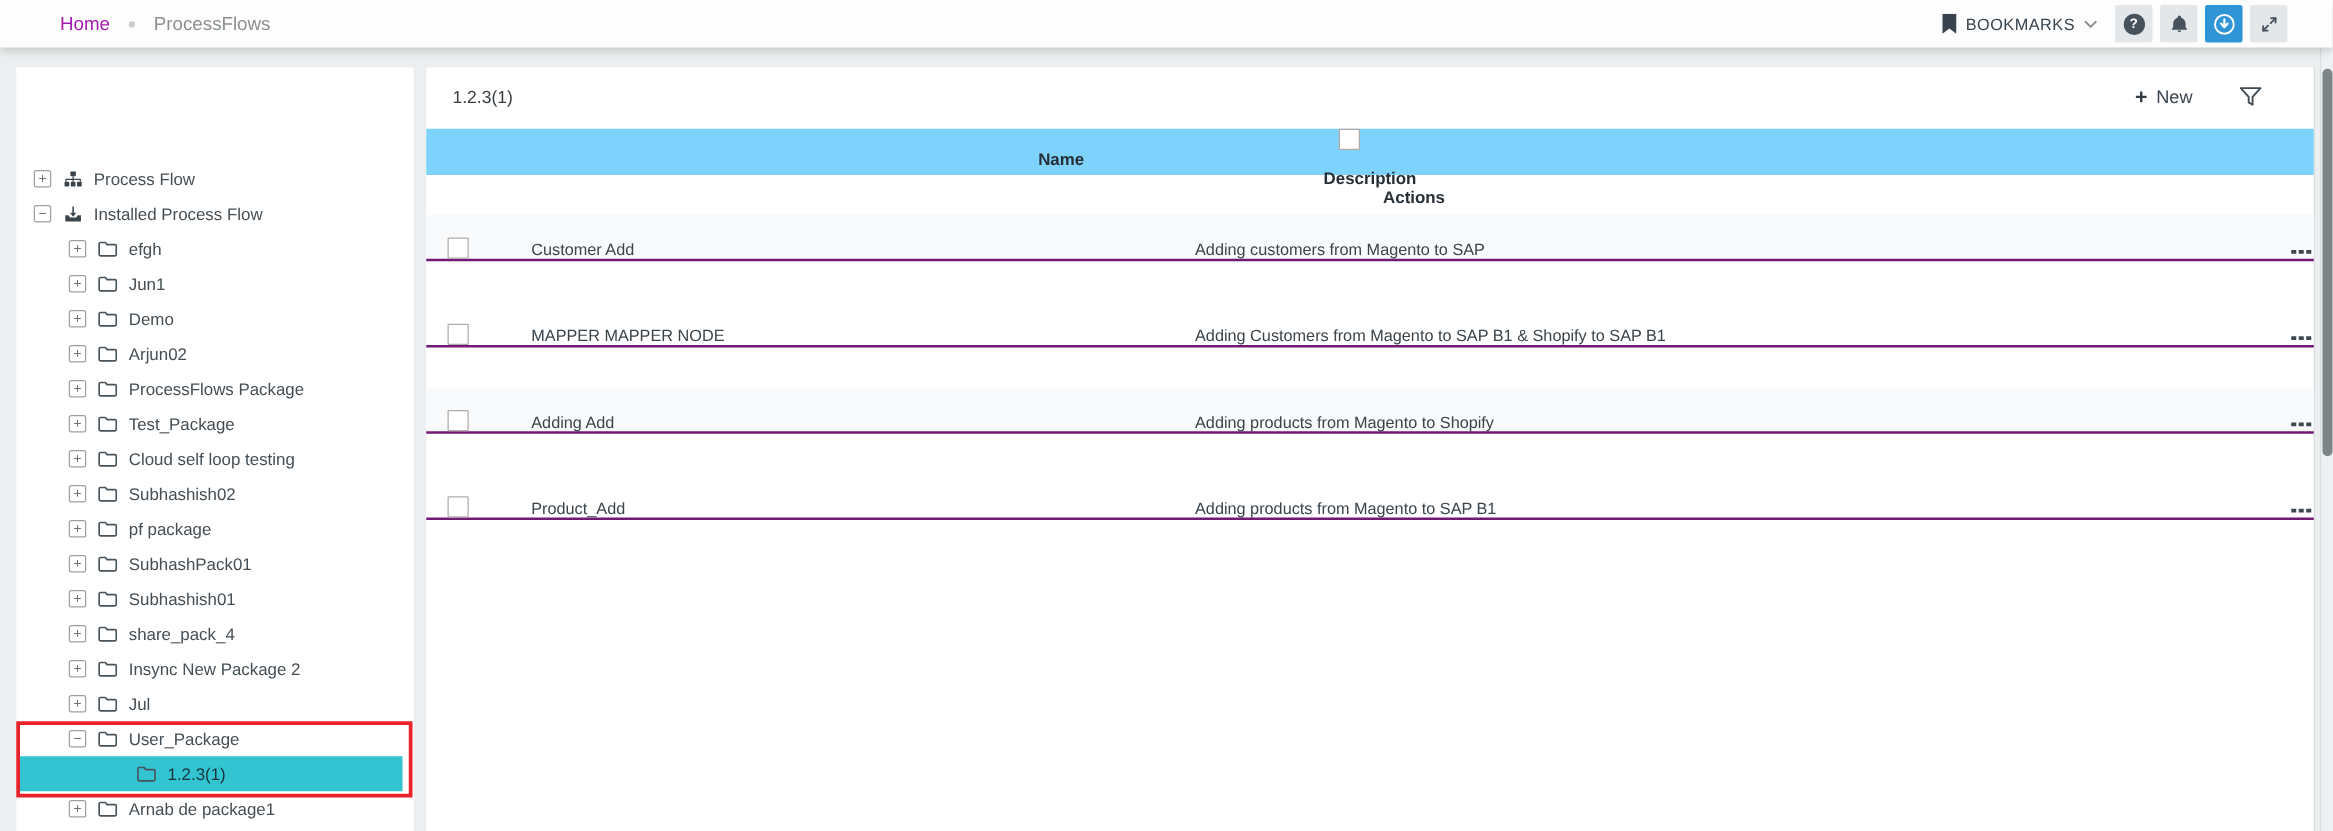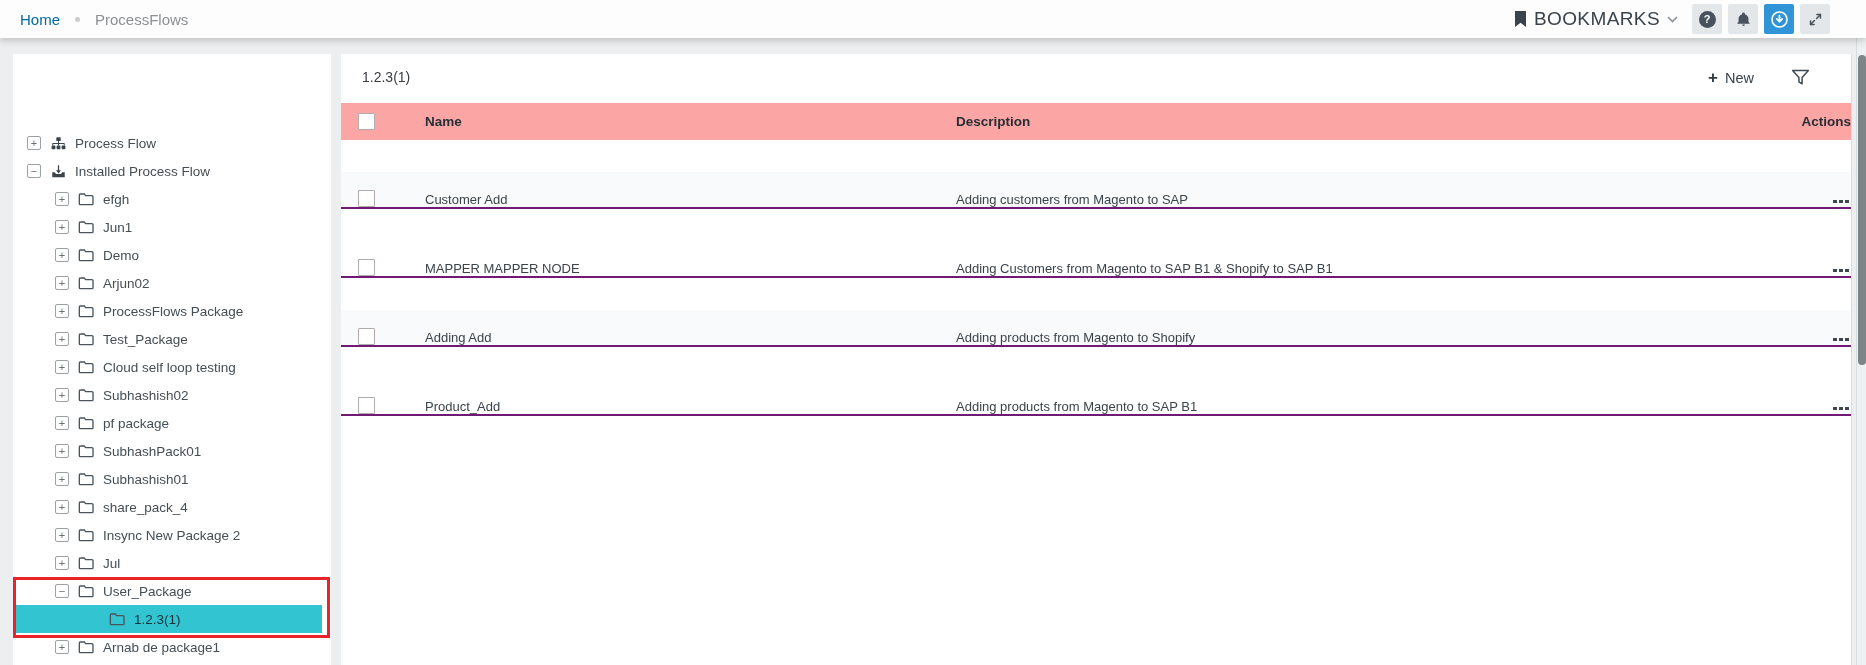--- a/index.html
+++ b/index.html
@@ -5,26 +5,26 @@
   * { margin:0; padding:0; box-sizing:border-box; }
   html,body { width:1866px; height:665px; overflow:hidden;
     font-family:"Liberation Sans", sans-serif; background:#eceeef; }
 
   
   .topbar { position:absolute; left:0; top:0; width:1866px; height:38px;
     background:#fdfdfd; box-shadow:0 3px 7px rgba(0,0,0,.18); z-index:5;
     display:flex; align-items:center; justify-content:space-between;
     padding:0 36px 0 20px; }
   .crumbs { display:flex; align-items:center; gap:15px; }
-  .crumb-home { font-size:15px; color:#0369a1; }
+  .crumb-home { font-size:15px; color:#a21caf;margin-left:28px; }
   .crumb-dot { width:5px; height:5px; border-radius:50%; background:#cbcecf; }
   .crumb-page { font-size:15px; color:#8b9093; }
   .top-right { display:flex; align-items:center; gap:14px; }
   .bookmarks { display:flex; align-items:center; gap:7px; cursor:pointer; }
-  .bookmarks .bk-label { font-size:19px; color:#39434d; letter-spacing:.4px;text-align:center; }
+  .bookmarks .bk-label { font-size:13px; color:#39434d; letter-spacing:.4px;text-align:center; }
   .iconbtn { width:30px; height:30px; background:#e3e7ea; border:none;
     border-radius:2px; display:flex; align-items:center; justify-content:center;
     cursor:pointer; }
   .iconbtn.active { background:#3095d6; }
   .btn-row { display:flex; gap:6px; }
   .qmark { width:17px; height:17px; border-radius:50%; background:#47525c;
     color:#fff; font-size:11px; font-weight:bold; display:flex;
     align-items:center; justify-content:center; }
 
   
@@ -60,21 +60,21 @@
     padding:15px 40px 0 21px; height:49px; }
   .panel-title { font-size:14px; color:#383d42; }
   .head-tools { display:flex; align-items:center; gap:36px; margin-top:-2px; }
   .new-btn { display:flex; align-items:center; gap:7px; background:none;
     border:none; cursor:pointer; font-family:inherit; }
   .new-btn .plus { font-size:17px; font-weight:bold; color:#2f3a42; line-height:14px; }
   .new-btn .nlabel { font-size:14.5px; color:#39434d; }
   .filter-btn { background:none; border:none; cursor:pointer; padding:0;
     display:flex; align-items:center; }
 
-  .thead { display:flex; align-items:center; height:37px; background:#fca5a5; }
+  .thead { display:flex; align-items:center; height:37px; background:#7dd3fc;flex-direction:column; }
   .trow  { display:flex; align-items:flex-end; height:37px;
     border-bottom:2px solid #701a75; cursor:pointer;margin-top:32px; }
   .trow:nth-child(odd) { background:#f8fafb; }
   .col-check { width:84px; padding-left:17px; display:flex; align-items:center; }
   .col-name  { width:531px; font-size:13px; color:#3b444b; }
   .thead .col-name, .thead .col-desc, .thead .col-actions
     { font-weight:bold; font-size:13.5px; color:#272f36; }
   .col-desc { flex:1; font-size:13px; color:#3b444b; }
   .col-actions { width:120px; display:flex; justify-content:flex-end;
     padding-right:0; }

